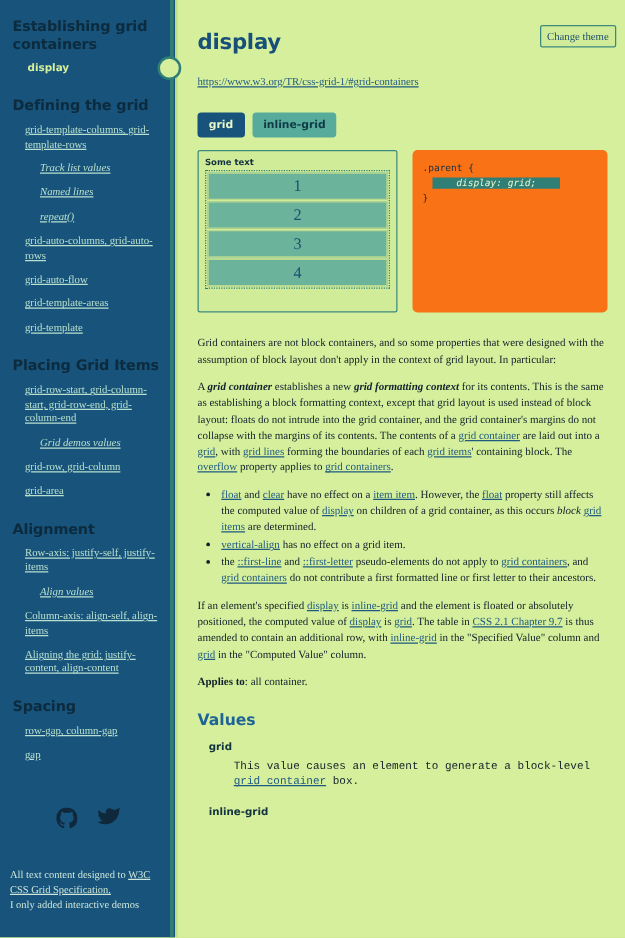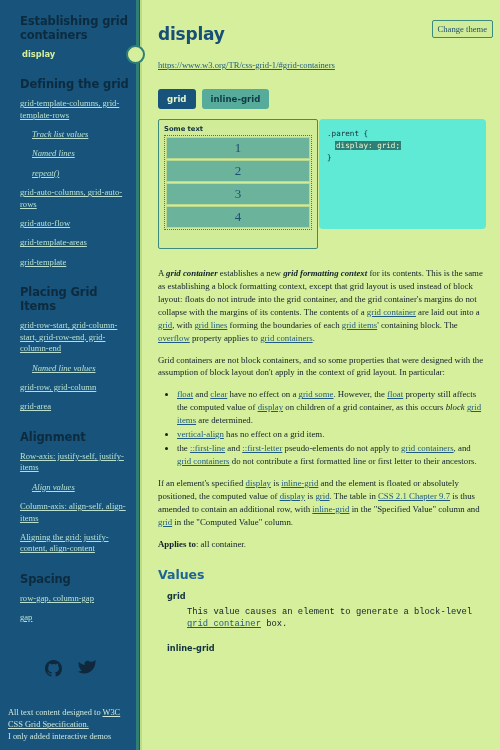--- a/index.html
+++ b/index.html
@@ -27,21 +27,21 @@
     padding: 14px 0 0 0;
     overflow: hidden;
   }
   .sb-inner { padding: 0 8px 0 10px; }
   .sb-heading {
     font-family: "DejaVu Sans", sans-serif;
     font-weight: bold;
     font-size: 11.5px;
     line-height: 1.22;
     color: #0d2b3e;
-    margin: 0 0 7px 10px;
+    margin: 0 0 7px 0;
     letter-spacing: -0.1px;
   }
   .sb-heading.gap-top { margin-top: 17px; }
   .sb-link {
     display: block;
     font-family: "Liberation Serif", serif;
     font-size: 8.6px;
     line-height: 1.33;
     color: #b9e0cf;
     text-decoration: underline;
@@ -152,21 +152,21 @@
     border-radius: 3px;
     cursor: pointer;
     border: none;
   }
   .tab.active { background: #17537a; color: #e8f6c8; }
   .tab.inactive { background: #56ab9a; color: #103a46; }
 
   
   #demo-row {
     display: flex;
-    gap: 1px;
+    gap: 12px;
     margin-top: 10px;
   }
   #demo-box {
     width: 160px;
     height: 130px;
     background: #d1ec98;
     border: 1px solid #3c8a7e;
     border-radius: 2px;
     padding: 5px;
   }
@@ -188,33 +188,34 @@
     background: #6cb39c;
     border: 1px solid #b9d98f;
     color: #1d4f6e;
     font-size: 13px;
     text-align: center;
     padding: 2px 0;
     font-family: "Liberation Serif", serif;
   }
   #code-box {
     flex: 1 1 auto;
-    height: 110px;
-    background: #5eead4;
+    height: 130px;
+    background: #f97316;
     border-radius: 4px;
     padding: 9px 8px;
     font-family: "DejaVu Sans Mono", monospace;
     font-size: 7.6px;
     line-height: 1.55;
     color: #123041;
   }
   #code-box .hl {
     background: #2f7f77;
     color: #eaf7d2;
-    padding: 0 1px;
+    padding: 0 19px;
+    font-style: italic;
   }
   #code-box .ind { padding-left: 8px; }
 
   
   .prose { margin-top: 18px; }
   .prose p {
     font-size: 8.8px;
     line-height: 1.47;
     color: #11212b;
     margin: 0 0 9px 0;
@@ -266,21 +267,21 @@
         <a href="#" class="sb-link">grid-template-columns, grid-template-rows</a>
         <a href="#" class="sb-link lvl2">Track list values</a>
         <a href="#" class="sb-link lvl2">Named lines</a>
         <a href="#" class="sb-link lvl2">repeat()</a>
         <a href="#" class="sb-link">grid-auto-columns, grid-auto-rows</a>
         <a href="#" class="sb-link">grid-auto-flow</a>
         <a href="#" class="sb-link">grid-template-areas</a>
         <a href="#" class="sb-link">grid-template</a>
         <div class="sb-heading gap-top">Placing Grid Items</div>
         <a href="#" class="sb-link">grid-row-start, grid-column-start, grid-row-end, grid-column-end</a>
-        <a href="#" class="sb-link lvl2">Named line values</a>
+        <a href="#" class="sb-link lvl2">Grid demos values</a>
         <a href="#" class="sb-link">grid-row, grid-column</a>
         <a href="#" class="sb-link">grid-area</a>
         <div class="sb-heading gap-top">Alignment</div>
         <a href="#" class="sb-link">Row-axis: justify-self, justify-items</a>
         <a href="#" class="sb-link lvl2">Align values</a>
         <a href="#" class="sb-link">Column-axis: align-self, align-items</a>
         <a href="#" class="sb-link">Aligning the grid: justify-content, align-content</a>
         <div class="sb-heading gap-top">Spacing</div>
         <a href="#" class="sb-link">row-gap, column-gap</a>
         <a href="#" class="sb-link">gap</a>
@@ -346,43 +347,43 @@
           </div>
       </div>
       <div id="code-box">
         <div>.parent {</div>
         <div class="ind"><span class="hl">display: grid;</span></div>
         <div>}</div>
       </div>
     </div>
 
     <div class="prose">
+      <p>Grid containers are not block containers, and so some properties that were designed with the assumption of block layout don't apply in the context of grid layout. In particular:</p>
+
       <p>
         A <b><i>grid container</i></b> establishes a new <b><i>grid formatting context</i></b> for its
         contents. This is the same as establishing a block formatting context, except that grid layout
         is used instead of block layout: floats do not intrude into the grid container, and the grid
         container's margins do not collapse with the margins of its contents. The contents of a
         <a href="#">grid container</a>
         are laid out into a <a href="#">grid</a>,
         with <a href="#">grid lines</a>
         forming the boundaries of each
         <a href="#">grid items</a>'
         containing block. The
         <a href="#">overflow</a>
         property applies to
         <a href="#">grid containers</a>.
       </p>
 
-      <p>Grid containers are not block containers, and so some properties that were designed with the assumption of block layout don't apply in the context of grid layout. In particular:</p>
-
       <ul>
         <li>
           <a href="#">float</a> and
           <a href="#">clear</a> have no effect on a
-          <a href="#">grid some</a>. However, the
+          <a href="#">item item</a>. However, the
           <a href="#">float</a> property still affects
           the computed value of
           <a href="#">display</a> on children of a grid
           container, as this occurs <i>block</i>
           <a href="#">grid items</a> are determined.
         </li>
         <li>
           <a href="#">vertical-align</a> has no
           effect on a grid item.
         </li>

